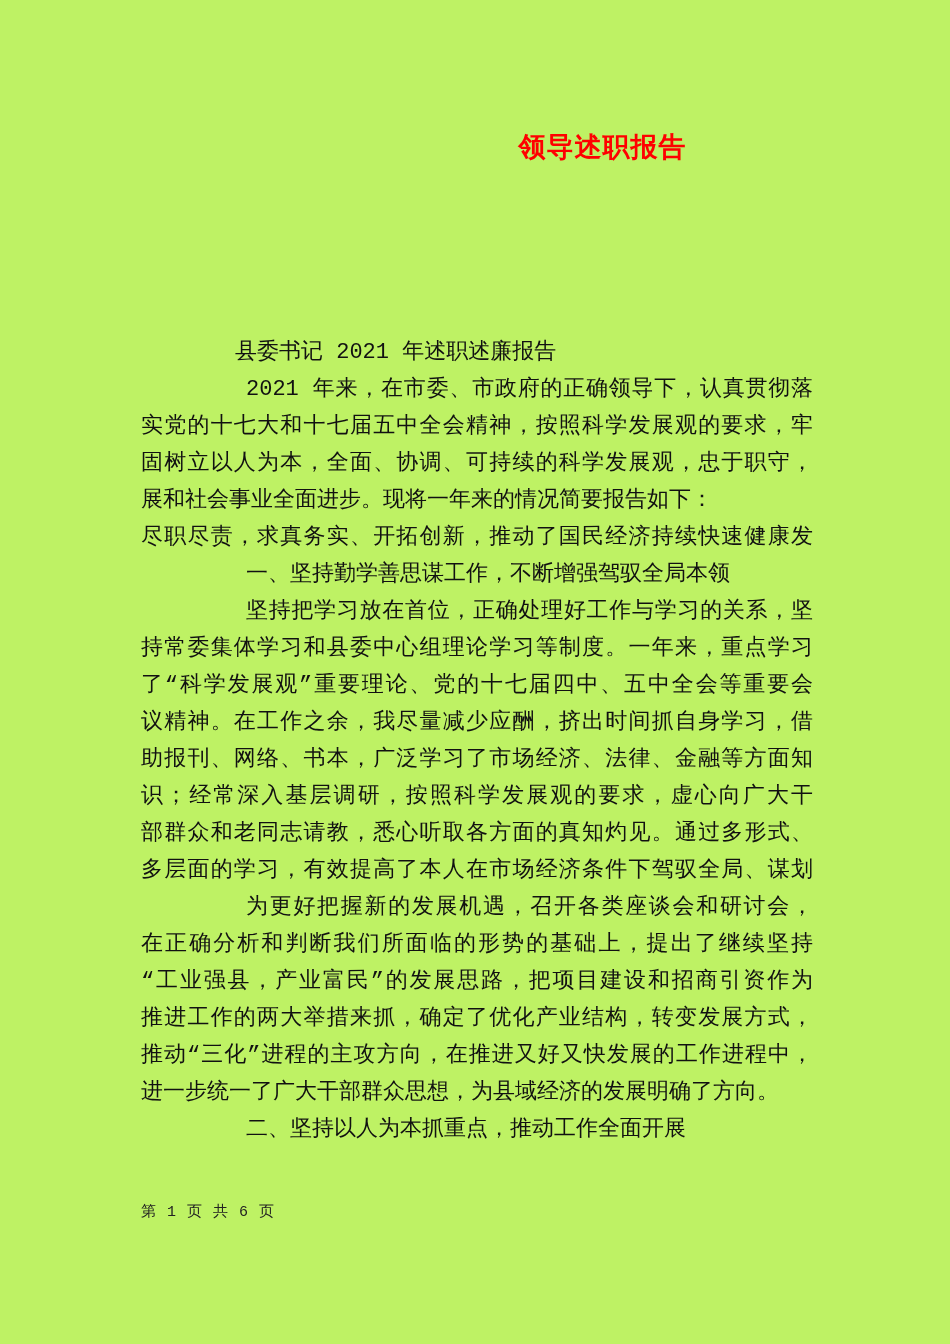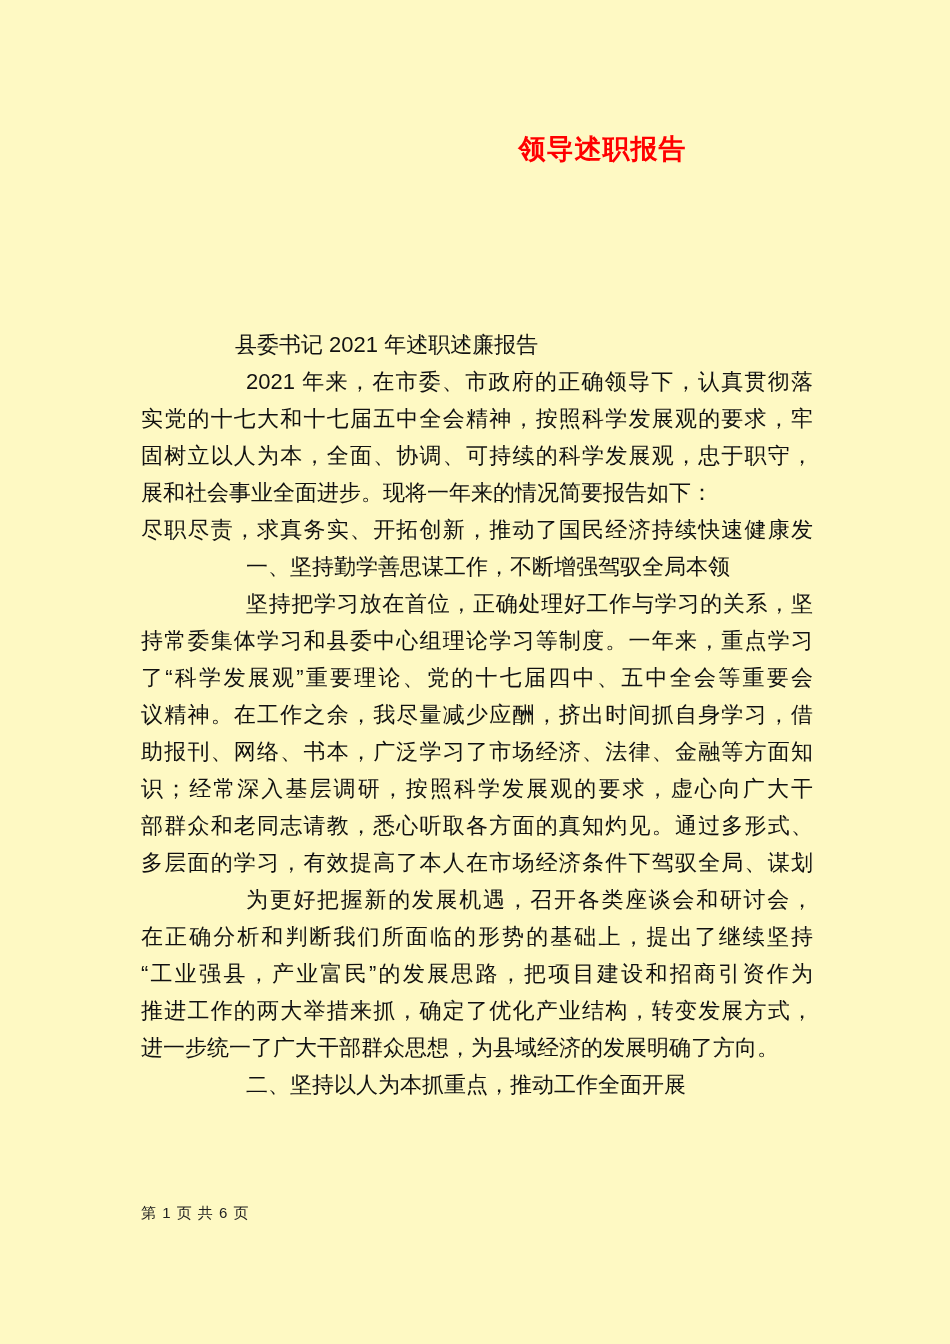--- a/index.html
+++ b/index.html
@@ -4,39 +4,39 @@
 <style>
   html, body {
     margin: 0;
     padding: 0;
     background: #ffffff;
   }
   .page {
     position: relative;
     width: 950px;
     height: 1344px;
-    background: #fef9c3;
+    background: #bef264;
     overflow: hidden;
-    font-family: Liberation Sans, sans-serif;
+    font-family: Liberation Mono, monospace;
   }
   .doc-title {
     position: absolute;
     top: 131px;
     left: 390px;
     width: 425px;
     text-align: center;
     font-size: 27px;
     font-weight: bold;
     line-height: 36px;
     white-space: nowrap;
     letter-spacing: 1px;
   }
   .doc-body {
     position: absolute;
-    top: 326px;
+    top: 334px;
     left: 141px;
     width: 672px;
     font-size: 22px;
     line-height: 37px;
     color: #111111;
   }
   .line {
     text-align: justify;
     height: 37px;
   }
@@ -76,18 +76,19 @@
       <div class="line fill">了“科学发展观”重要理论、党的十七届四中、五中全会等重要会</div>
       <div class="line fill">议精神。在工作之余，我尽量减少应酬，挤出时间抓自身学习，借</div>
       <div class="line fill">助报刊、网络、书本，广泛学习了市场经济、法律、金融等方面知</div>
       <div class="line fill">识；经常深入基层调研，按照科学发展观的要求，虚心向广大干</div>
       <div class="line fill">部群众和老同志请教，悉心听取各方面的真知灼见。通过多形式、</div>
       <div class="line fill">多层面的学习，有效提高了本人在市场经济条件下驾驭全局、谋划</div>
       <div class="line fill indent-normal">为更好把握新的发展机遇，召开各类座谈会和研讨会，</div>
       <div class="line fill">在正确分析和判断我们所面临的形势的基础上，提出了继续坚持</div>
       <div class="line fill">“工业强县，产业富民”的发展思路，把项目建设和招商引资作为</div>
       <div class="line fill">推进工作的两大举措来抓，确定了优化产业结构，转变发展方式，</div>
+      <div class="line fill">推动“三化”进程的主攻方向，在推进又好又快发展的工作进程中，</div>
       <div class="line">进一步统一了广大干部群众思想，为县域经济的发展明确了方向。</div>
       <div class="line indent-normal">二、坚持以人为本抓重点，推动工作全面开展</div>
     </div>
 
   <div class="page-footer">第 1 页 共 6 页</div>
 </div>
 
 </body></html>

